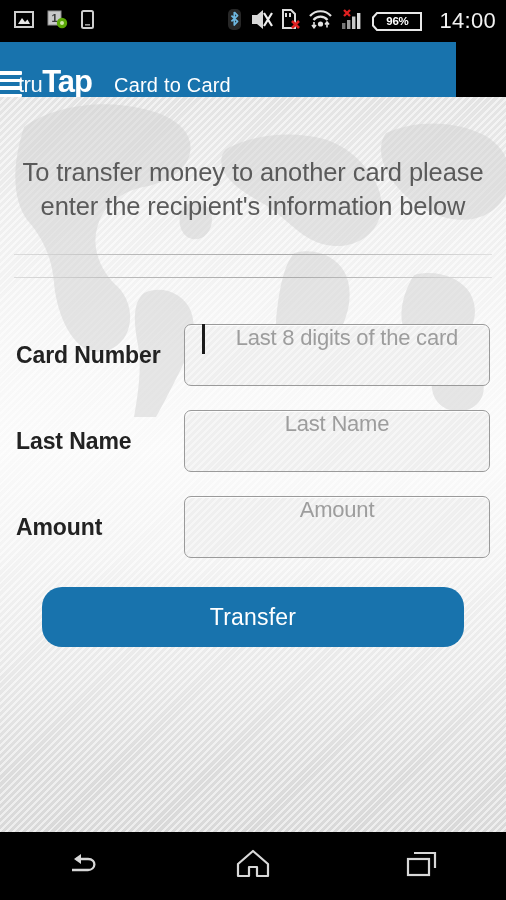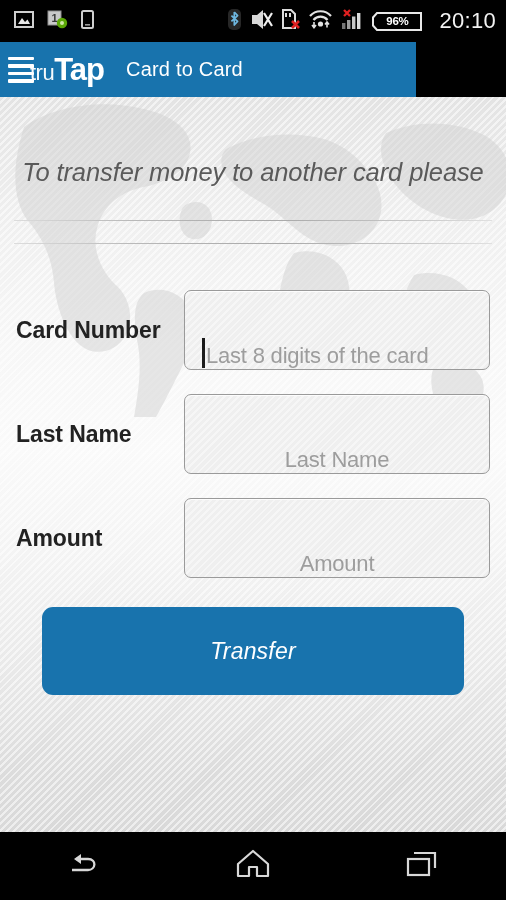--- a/index.html
+++ b/index.html
@@ -26,22 +26,22 @@
   }
   .batt{ position:relative; display:flex; }
   .batt-txt{
     position:absolute; left:0; right:0; text-align:center;
     font-size:11.5px; color:#fff; font-weight:bold; letter-spacing:-.2px;
     top:50%; transform:translateY(-50%);
   }
 
   
   .appbar{
-    position:absolute; top:42px; left:0; width:416px; height:55px;
-    background:#1873ad; display:flex; align-items:center;padding-left:12px;
+    position:absolute; top:42px; left:0; width:456px; height:55px;
+    background:#1873ad; display:flex; align-items:flex-end;
   }
   .hamburger{
     width:26px; height:26px; margin-left:-4px; display:flex;
     flex-direction:column; justify-content:center; gap:4px; flex:none;
   }
   .hamburger span{ display:block; height:4px; background:#fff; border-radius:1px; }
   .logo{
     position:relative; margin-left:-4px; flex:none;
     font-size:27px; line-height:1; white-space:nowrap;
     color:#fff; letter-spacing:-.5px;
@@ -66,21 +66,20 @@
   .worldmap{
     position:absolute; top:-10px; left:-6px; width:520px; height:330px;
     opacity:.5; pointer-events:none;
   }
   .content-inner{ position:relative; z-index:2; }
 
   .headline{
     margin-top:58px; text-align:center; color:#5a5a5a;
     font-size:25.5px; line-height:34px; letter-spacing:-.1px;
     padding:0 12px;
-    font-style:italic;
   }
   .divider{
     height:1px; margin:31px 14px 0 14px;
     background:linear-gradient(90deg,#dcdcdc 0%,#b9b9b9 25%,#a9a9a9 55%,#c9c9c9 85%,#e0e0e0 100%);
   }
   .note{
     margin:23px 36px 0 36px; text-align:center;
     color:#e02727; font-style:italic; font-size:16.5px; line-height:22px;
   }
   .note u{ text-decoration:underline; }
@@ -90,46 +89,47 @@
   }
 
   
   .form{ margin-top:46px; }
   .row{ display:flex; align-items:center; padding:0 16px; margin-bottom:24px; }
   .row-label{
     width:168px; flex:none; font-size:23px; font-weight:bold; color:#222;
     letter-spacing:-.1px;
   }
   .field{
-    flex:1; height:80px; background:#efefef;
+    flex:1; height:62px; background:#efefef;
     border:1px solid #9a9a9a; border-radius:7px;
-    display:flex; align-items:flex-end; position:relative;
+    display:flex; align-items:flex-start; position:relative;
     box-shadow:inset 0 1px 0 #fdfdfd;
     background-image:repeating-linear-gradient(135deg,
         rgba(255,255,255,0) 0px, rgba(255,255,255,0) 3px,
         rgba(255,255,255,.45) 3px, rgba(255,255,255,.45) 5px);
     background-color:#efefef;
+    gap:30px;
   }
   .field .ph{
     font-size:22px; color:#9d9d9d; width:100%; letter-spacing:-.2px;
   }
   .field.focused{ padding-left:17px; }
   .field.focused .ph{ text-align:left; }
   .field.centered .ph{ text-align:center; }
   .caret{
     display:inline-block; width:3px; height:30px; background:#1a1a1a;
     vertical-align:middle; margin-right:1px; position:relative; top:-1px;
   }
 
   .btn-wrap{ padding:0 42px; margin-top:29px; }
   .transfer-btn{
-    width:100%; height:88px; background:#1873ad; border:none;
-    border-radius:11px; color:#fff; font-size:23px; letter-spacing:.2px;
+    width:100%; height:60px; background:#1873ad; border:none;
+    border-radius:20px; color:#fff; font-size:23px; letter-spacing:.2px;
     font-family:"Liberation Sans", sans-serif; cursor:pointer;
-    display:flex; align-items:center; justify-content:center;font-style:italic;
+    display:flex; align-items:center; justify-content:center;
   }
 
   
   .navbar{
     position:absolute; bottom:0; left:0; width:506px; height:68px;
     background:#000; display:flex; align-items:center;
   }
   .nav-btn{
     flex:1; display:flex; align-items:center; justify-content:center;
     height:100%; cursor:pointer;
@@ -202,21 +202,21 @@
           <rect x="16" y="4" width="3.4" height="16" fill="#dcdcdc"></rect>
           <path d="M3 1 L9 7 M9 1 L3 7" stroke="#e02020" stroke-width="2.3"></path>
         </svg>
       </span>
       <span class="batt">
         <svg width="54" height="23" viewBox="0 0 54 23">
           <path d="M7 3 L51 3 L51 20 L7 20 L3 15.5 L3 7.5 Z" fill="none" stroke="#e8e8e8" stroke-width="2"></path>
         </svg>
         <span class="batt-txt">96%</span>
       </span>
-      <span class="clock">20:10</span>
+      <span class="clock">14:00</span>
     </div>
   </div>
 
   <div class="appbar">
     <div class="hamburger">
       <span></span>
         <span></span>
         <span></span>
         <span></span>
     </div>
@@ -252,20 +252,21 @@
                  C452 326 440 316 438 302 C436 290 438 280 444 276 Z"></path>
         <path d="M196 116 C208 112 218 120 218 132 C218 146 208 154 198 152
                  C188 150 184 138 186 128 C188 120 190 118 196 116 Z"></path>
       </g>
     </svg>
 
     <div class="content-inner">
 
       <div class="headline">
         <div>To transfer money to another card please</div>
+        <div>enter the recipient's information below</div>
       </div>
 
       <div class="divider"></div>
 
 
       <div class="divider2"></div>
 
       <div class="form">
 
         <div class="row">

